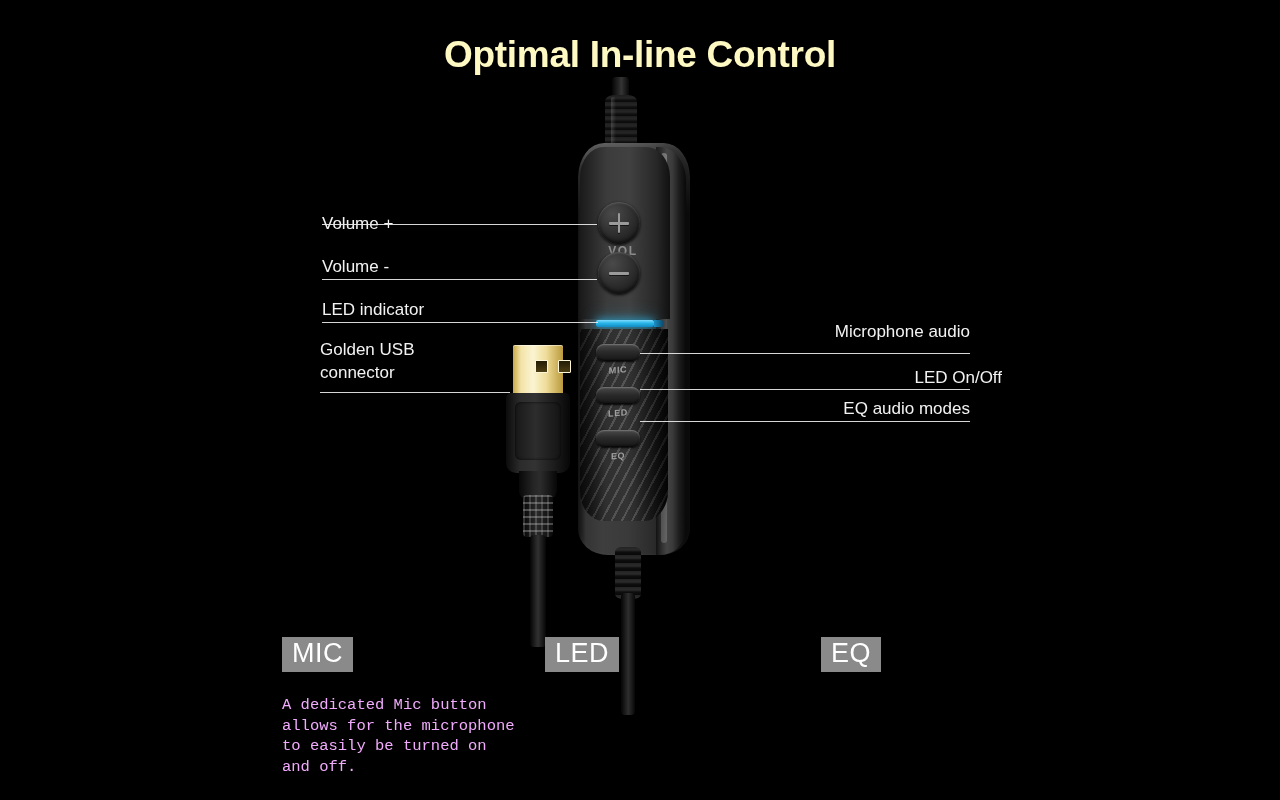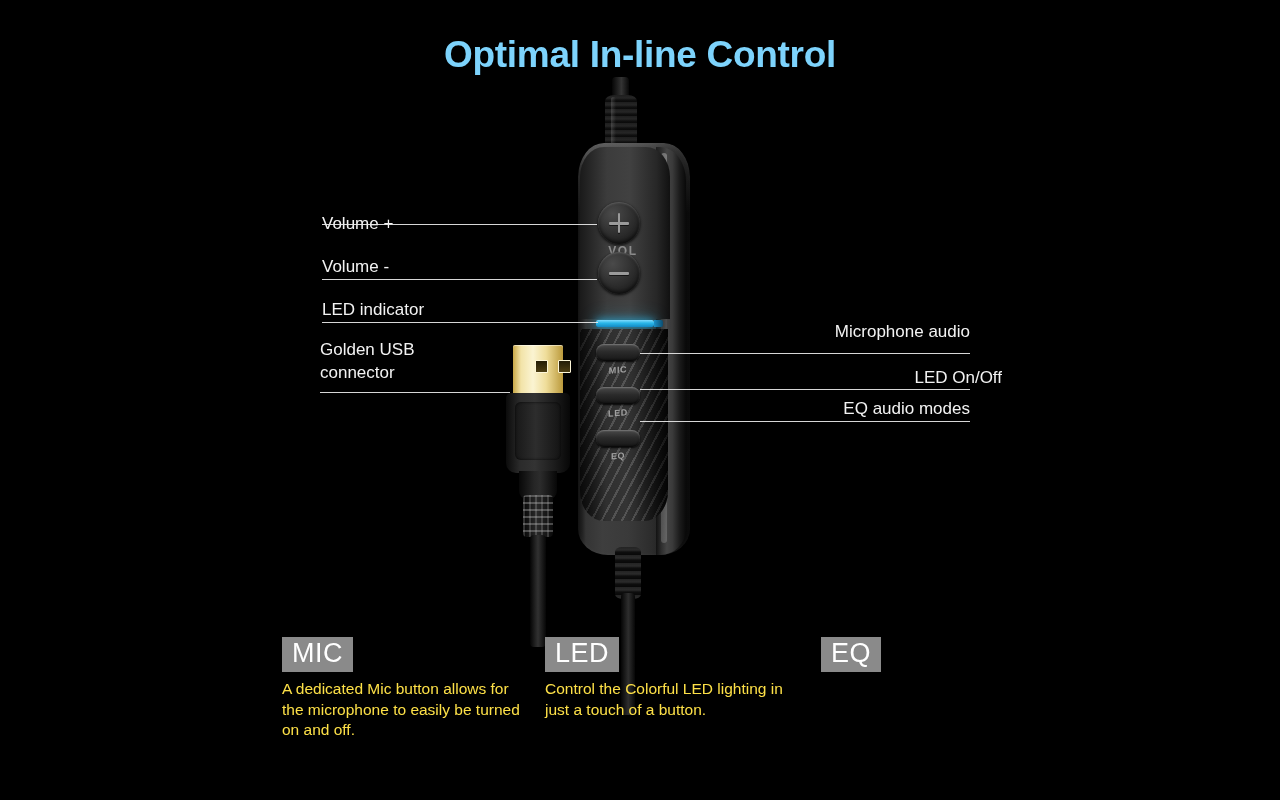--- a/index.html
+++ b/index.html
@@ -6,21 +6,21 @@
   html,body { background:#000; }
   body {
     width:1280px; height:800px; position:relative; overflow:hidden;
     font-family:"Liberation Sans", sans-serif; color:#fff;
     -webkit-font-smoothing:antialiased;
   }
 
   
   .title {
     position:absolute; top:34px; left:0; width:1280px; text-align:center;
-    font-size:37px; font-weight:bold; letter-spacing:-0.3px; color:#7dd3fc;
+    font-size:37px; font-weight:bold; letter-spacing:-0.3px; color:#fef9c3;
   }
 
   
   .callout { position:absolute; }
   .callout .ctext {
     font-size:17px; color:#f2f2f2; line-height:23px; white-space:pre-line;
   }
   .callout.left .ctext { text-align:left; }
   .callout.right .ctext { text-align:right; }
   .rule {
@@ -220,21 +220,21 @@
   }
 
   
   .feat { position:absolute; width:240px; }
   .badge {
     display:inline-block; background:#8a8a8a; color:#ffffff;
     font-size:27px; line-height:31px; padding:1px 10px 3px 10px;
     letter-spacing:.5px;
   }
   .feat p {
-    margin-top:7px; font-size:15.5px; line-height:20.5px; color:#fde047;
+    margin-top:23px; font-size:15.5px; line-height:20.5px; color:#f0abfc;font-family:Liberation Mono, monospace;
   }
 </style>
 </head>
 <body>
 
 <div class="title">Optimal In-line Control</div>
 
 <div id="device">
   <div class="cord-top"></div>
   <div class="boot-top"></div>
@@ -317,18 +317,17 @@
 </div>
 <div class="rule" style="left:640px; top:421px; width:330px;"></div>
 
 <div class="feat" style="left:282px; top:637px;">
   <span class="badge">MIC</span>
   <p>A dedicated Mic button allows for the microphone to easily be turned on and off.</p>
 </div>
 
 <div class="feat" style="left:545px; top:637px;">
   <span class="badge">LED</span>
-  <p>Control the Colorful LED lighting in just a touch of a button.</p>
 </div>
 
 <div class="feat" style="left:821px; top:637px; width:205px;">
   <span class="badge">EQ</span>
 </div>
 
 </body></html>

